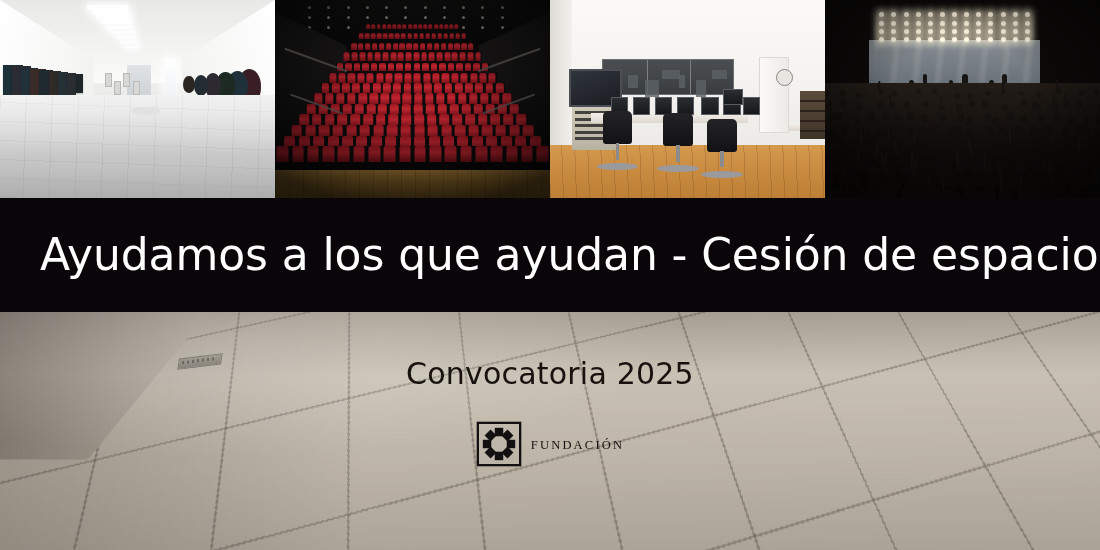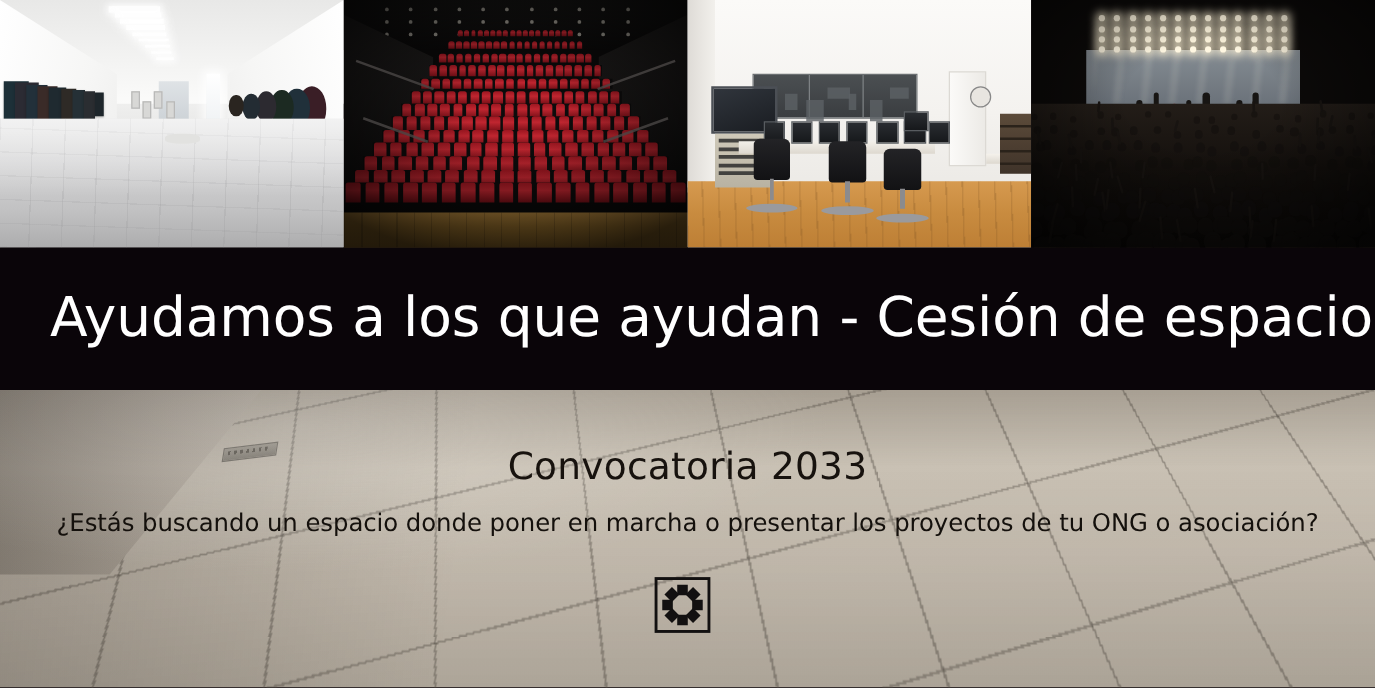--- a/index.html
+++ b/index.html
@@ -1119,35 +1119,35 @@
   <div class="floor-bg">
     <div class="floor-tiles"></div>
     <div class="floor-wall"></div>
     <div class="floor-vent">
         <i></i>
       </div>
     <div class="floor-shade"></div>
   </div>
 
   <div class="bottom">
-    <div class="convocatoria">Convocatoria 2033</div>
-    <div class="question">¿Estás buscando un espacio donde poner en marcha o presentar los proyectos de tu ONG o asociación?</div>
+    <div class="convocatoria">Convocatoria 2025</div>
 
     <div class="logo">
       <svg class="logo-mark" viewBox="0 0 100 100">
         <rect x="4" y="4" width="92" height="92" fill="none" stroke="#121010" stroke-width="5"></rect>
         <g fill="#121010" id="rosette">
             <polygon points="40.81,14.81 59.19,14.81 59.19,33.19 40.81,33.19"></polygon>
             <polygon points="68.38,18.62 81.38,31.62 68.38,44.62 55.38,31.62"></polygon>
             <polygon points="85.19,40.81 85.19,59.19 66.81,59.19 66.81,40.81"></polygon>
             <polygon points="81.38,68.38 68.38,81.38 55.38,68.38 68.38,55.38"></polygon>
             <polygon points="59.19,85.19 40.81,85.19 40.81,66.81 59.19,66.81"></polygon>
             <polygon points="31.62,81.38 18.62,68.38 31.62,55.38 44.62,68.38"></polygon>
             <polygon points="14.81,59.19 14.81,40.81 33.19,40.81 33.19,59.19"></polygon>
             <polygon points="18.62,31.62 31.62,18.62 44.62,31.62 31.62,44.62"></polygon>
           </g>
       </svg>
       <div class="logo-words">
+        <span class="logo-sub">FUNDACIÓN</span>
       </div>
     </div>
   </div>
 
 </div>
 
 </body></html>

